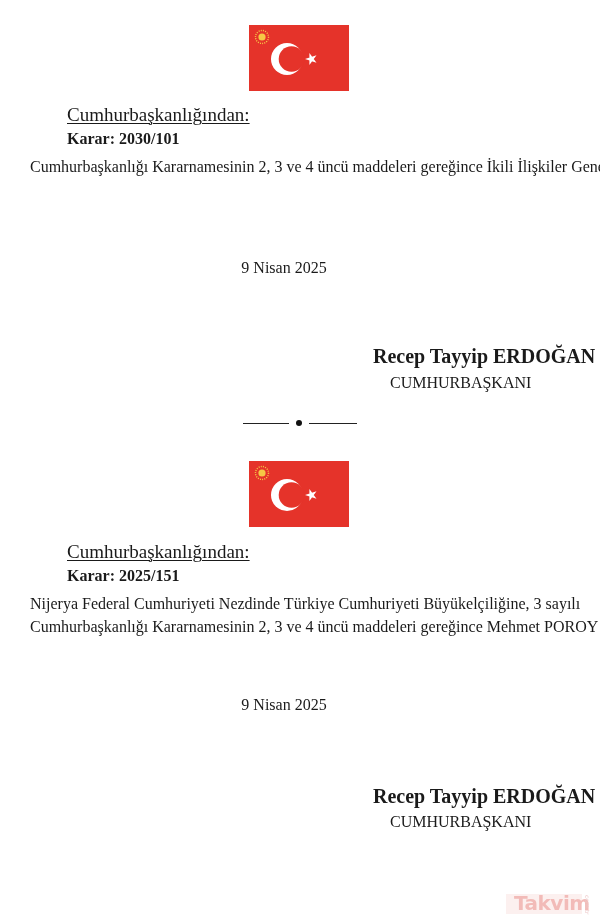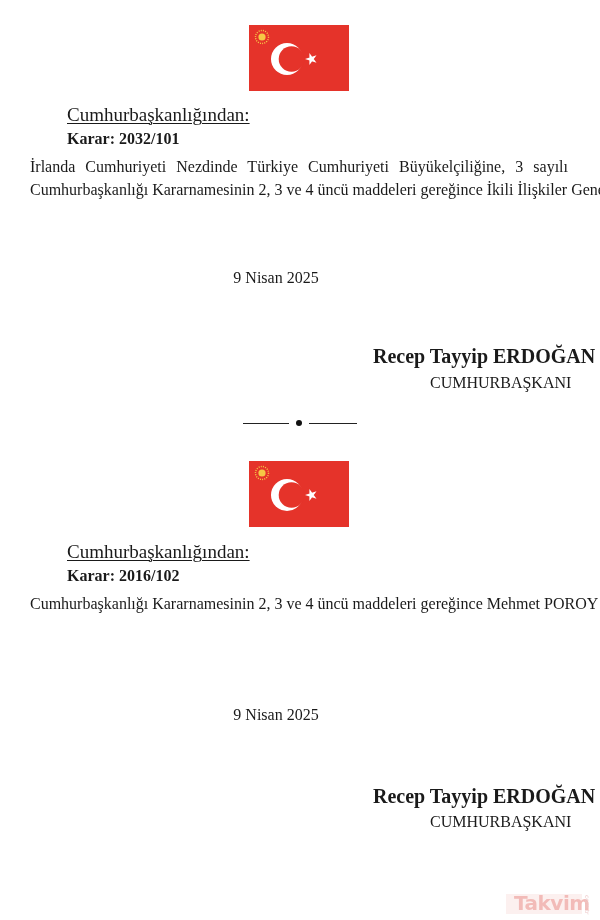--- a/index.html
+++ b/index.html
@@ -8,23 +8,23 @@
       font-family: "Liberation Serif", "DejaVu Serif", serif;
       color: #1a1a1a;
     }
     .flag { position: absolute; width: 100px; height: 66px; background: #e5332a; overflow: hidden; }
     .flag svg { display: block; }
     .heading { position: absolute; left: 67px; font-size: 19px; text-decoration: underline; text-underline-offset: 2px; text-decoration-thickness: 1px; }
     .decision { position: absolute; left: 67px; font-size: 16px; font-weight: bold; }
     .body-text { position: absolute; left: 30px; width: 538px; font-size: 16px; line-height: 22.5px; text-align: justify; }
     .body-line { display: block; text-align: justify; text-align-last: justify; height: 22.5px; white-space: nowrap; }
     .body-line.last { text-align-last: left; }
-    .date { position: absolute; left: 0; width: 552px; text-align: center; font-size: 16px; padding-left: 0; margin-top: 10px; }
+    .date { position: absolute; left: 0; width: 552px; text-align: center; font-size: 16px; padding-left: 8px; }
     .sig-name { position: absolute; left: 373px; font-size: 20px; font-weight: bold; }
-    .sig-title { position: absolute; left: 390px; font-size: 16px; margin-left: 40px; }
+    .sig-title { position: absolute; left: 390px; font-size: 16px; }
     .separator { position: absolute; left: 243px; top: 415px; width: 114px; height: 16px; }
     .sep-line { position: absolute; top: 8px; height: 1px; background: #222; }
     .sep-dot { position: absolute; left: 53px; top: 5px; width: 6px; height: 6px; border-radius: 50%; background: #111; }
     .watermark { position: absolute; left: 496px; top: 893px; width: 100px; height: 24px; opacity: 0.55; }
     .wm-text { position: absolute; left: 18px; top: -2px; font-family: "DejaVu Sans", sans-serif; font-weight: bold; font-size: 20px; color: #e8857f; letter-spacing: -0.5px; }
     .wm-box { position: absolute; left: 10px; top: 1px; width: 76px; height: 20px; background: #f3c7c4; opacity: 0.5; }
     .wm-domain { position: absolute; left: 88px; top: 2px; font-family: "DejaVu Sans", sans-serif; font-size: 6px; color: #d99; writing-mode: vertical-rl; }
   </style>
 </head>
 <body>
@@ -34,24 +34,23 @@
     <rect width="100" height="66" fill="#e5332a"></rect>
     <circle cx="13" cy="12" r="6.5" fill="none" stroke="#f6c945" stroke-width="1.4" stroke-dasharray="1 1.2"></circle>
     <circle cx="13" cy="12" r="3.6" fill="#f6c945"></circle>
     <circle cx="38" cy="34" r="16" fill="#ffffff"></circle>
     <circle cx="42.5" cy="34" r="12.8" fill="#e5332a"></circle>
     <polygon points="56,34 67.5,30.3 60.4,40.1 60.4,27.9 67.5,37.7" fill="#ffffff"></polygon>
   </svg>
 </div>
 
 <div class="heading" style="top:104px;">Cumhurbaşkanlığından:</div>
-<div class="decision" style="top:130px;">Karar: 2032/101</div>
+<div class="decision" style="top:130px;">Karar: 2030/101</div>
 
 <div class="body-text" style="top:156px;">
-  <span class="body-line">İrlanda Cumhuriyeti Nezdinde Türkiye Cumhuriyeti Büyükelçiliğine, 3 sayılı</span>
   <span class="body-line">Cumhurbaşkanlığı Kararnamesinin 2, 3 ve 4 üncü maddeleri gereğince İkili İlişkiler Genel</span>
 </div>
 
 <div class="date" style="top:259px;">9 Nisan 2025</div>
 
 <div class="sig-name" style="top:345px;">Recep Tayyip ERDOĞAN</div>
 <div class="sig-title" style="top:374px;">CUMHURBAŞKANI</div>
 
 <div class="separator">
   <div class="sep-line" style="left:0; width:46px;"></div>
@@ -64,23 +63,24 @@
     <rect width="100" height="66" fill="#e5332a"></rect>
     <circle cx="13" cy="12" r="6.5" fill="none" stroke="#f6c945" stroke-width="1.4" stroke-dasharray="1 1.2"></circle>
     <circle cx="13" cy="12" r="3.6" fill="#f6c945"></circle>
     <circle cx="38" cy="34" r="16" fill="#ffffff"></circle>
     <circle cx="42.5" cy="34" r="12.8" fill="#e5332a"></circle>
     <polygon points="56,34 67.5,30.3 60.4,40.1 60.4,27.9 67.5,37.7" fill="#ffffff"></polygon>
   </svg>
 </div>
 
 <div class="heading" style="top:541px;">Cumhurbaşkanlığından:</div>
-<div class="decision" style="top:567px;">Karar: 2016/102</div>
+<div class="decision" style="top:567px;">Karar: 2025/151</div>
 
 <div class="body-text" style="top:593px;">
+  <span class="body-line">Nijerya Federal Cumhuriyeti Nezdinde Türkiye Cumhuriyeti Büyükelçiliğine, 3 sayılı</span>
   <span class="body-line">Cumhurbaşkanlığı Kararnamesinin 2, 3 ve 4 üncü maddeleri gereğince Mehmet POROY</span>
 </div>
 
 <div class="date" style="top:696px;">9 Nisan 2025</div>
 
 <div class="sig-name" style="top:785px;">Recep Tayyip ERDOĞAN</div>
 <div class="sig-title" style="top:813px;">CUMHURBAŞKANI</div>
 
 <div class="watermark">
   <div class="wm-box"></div>

